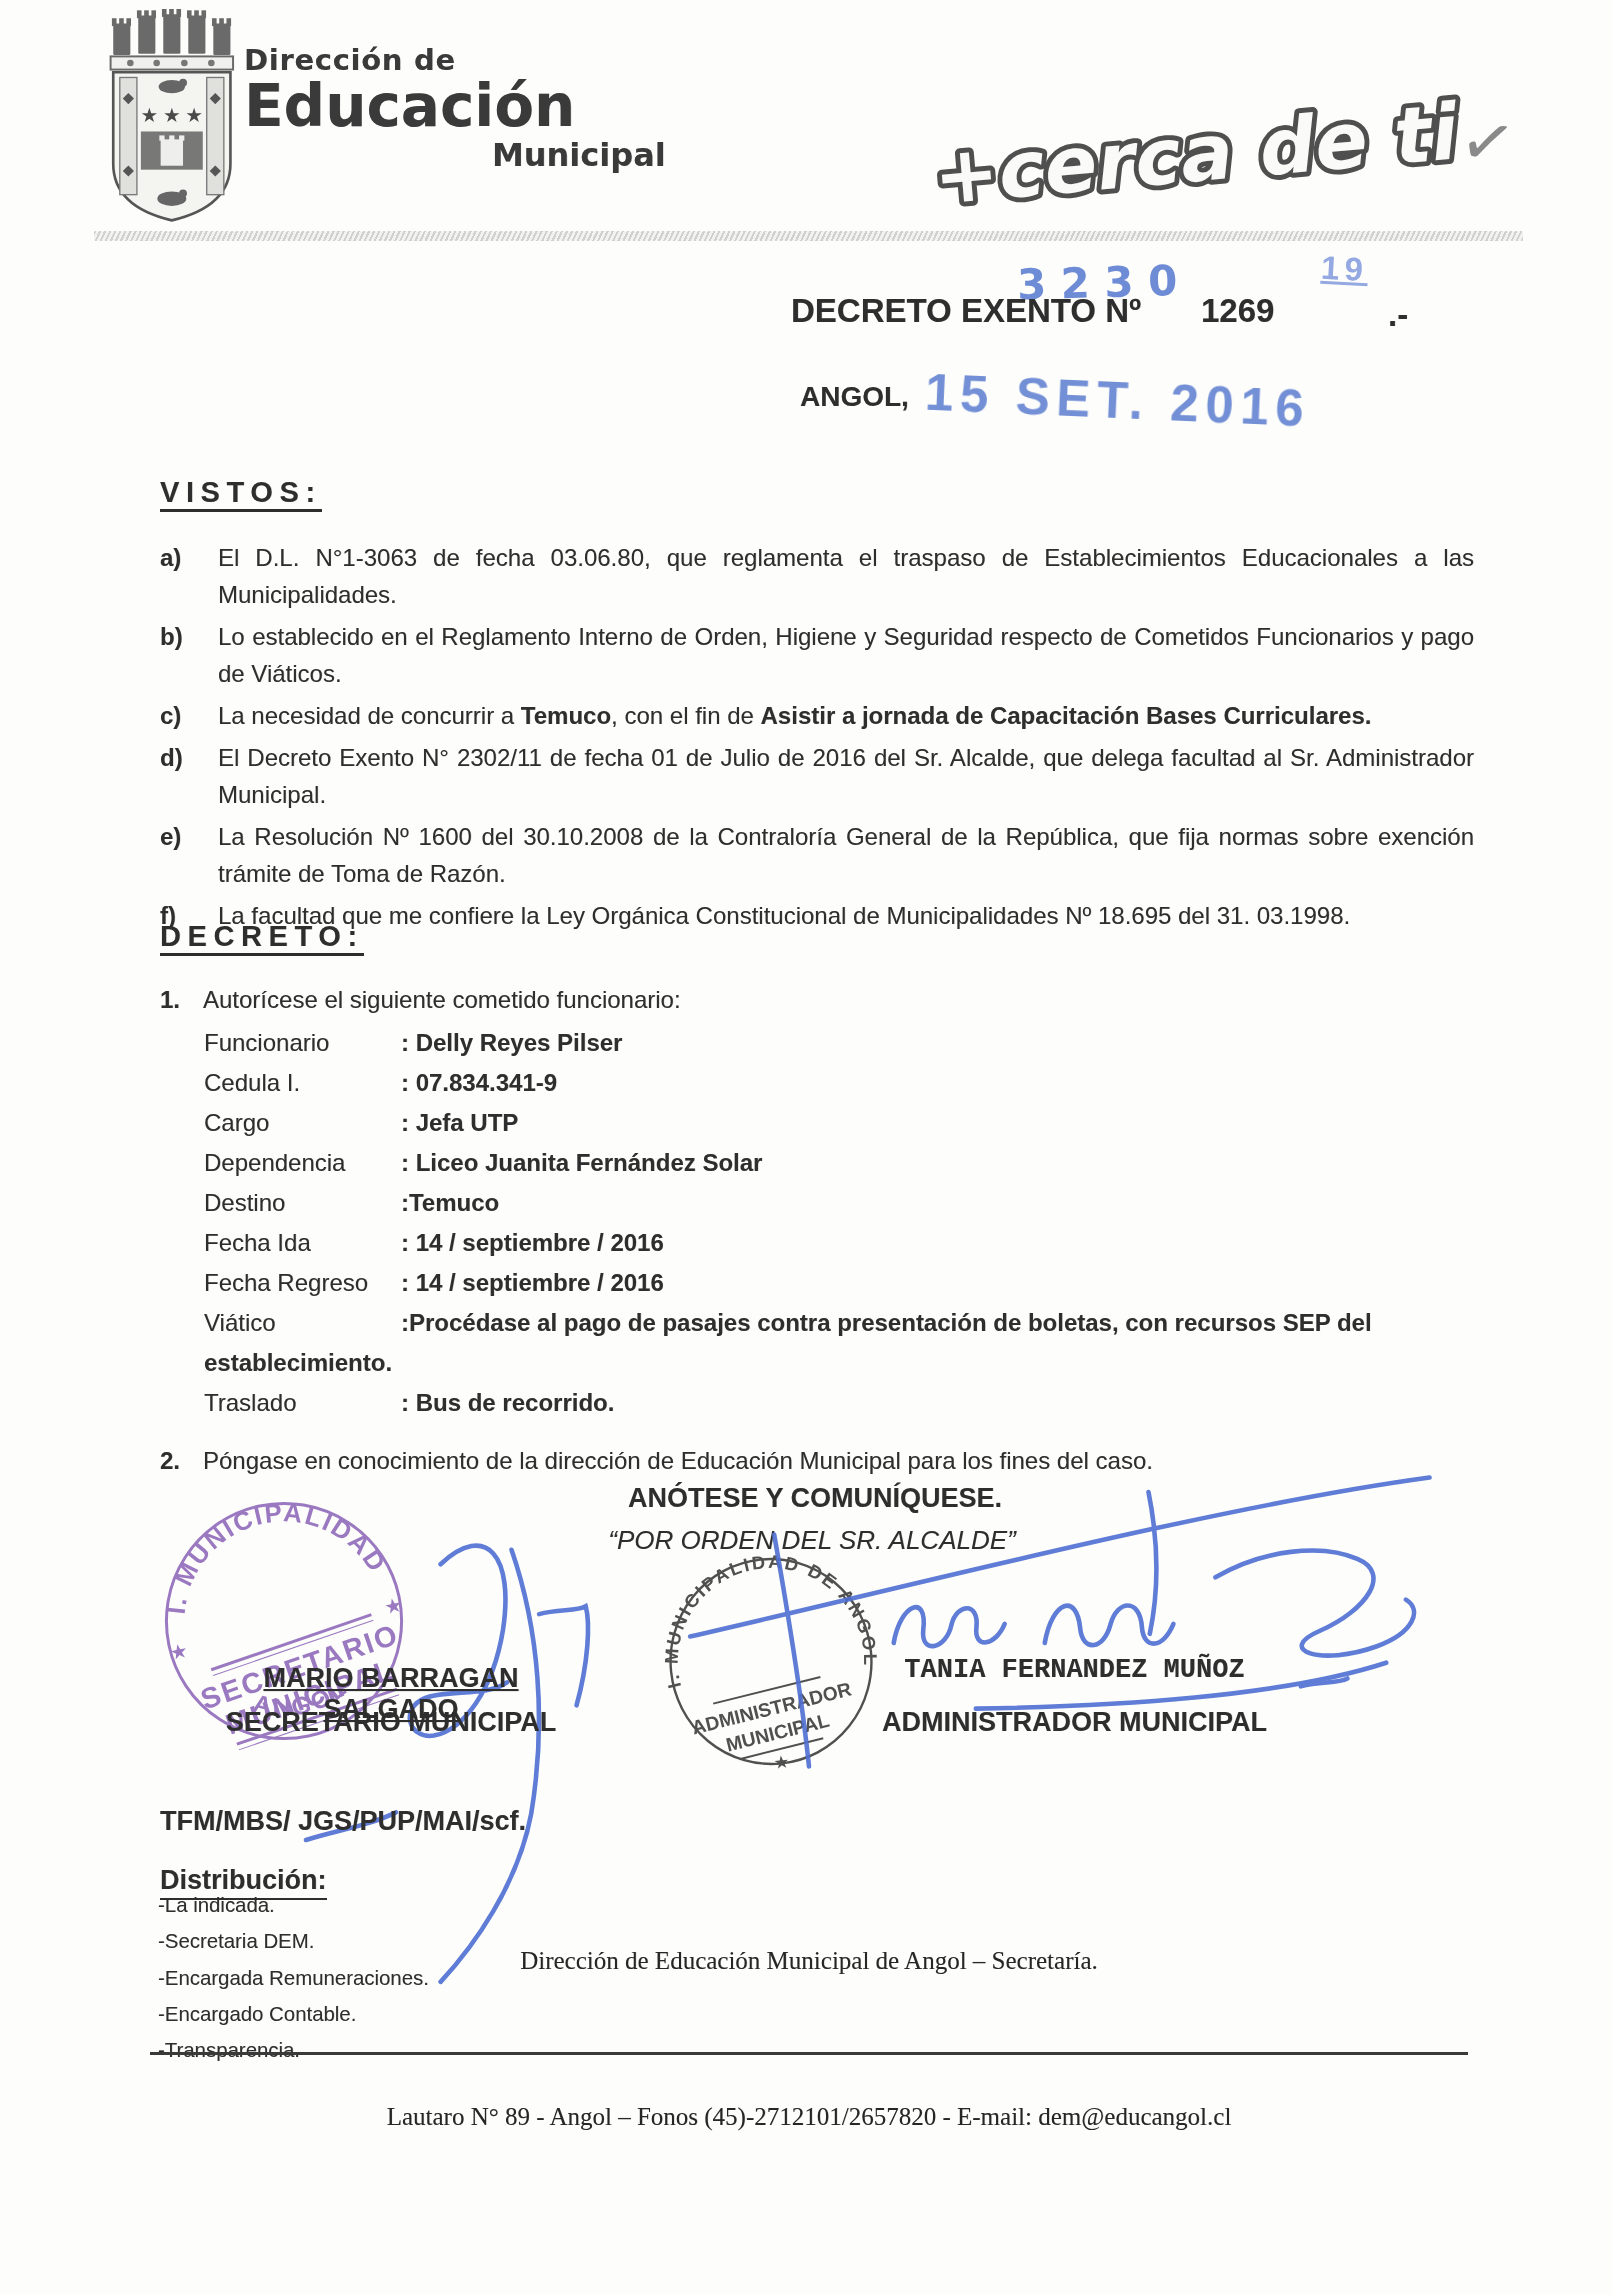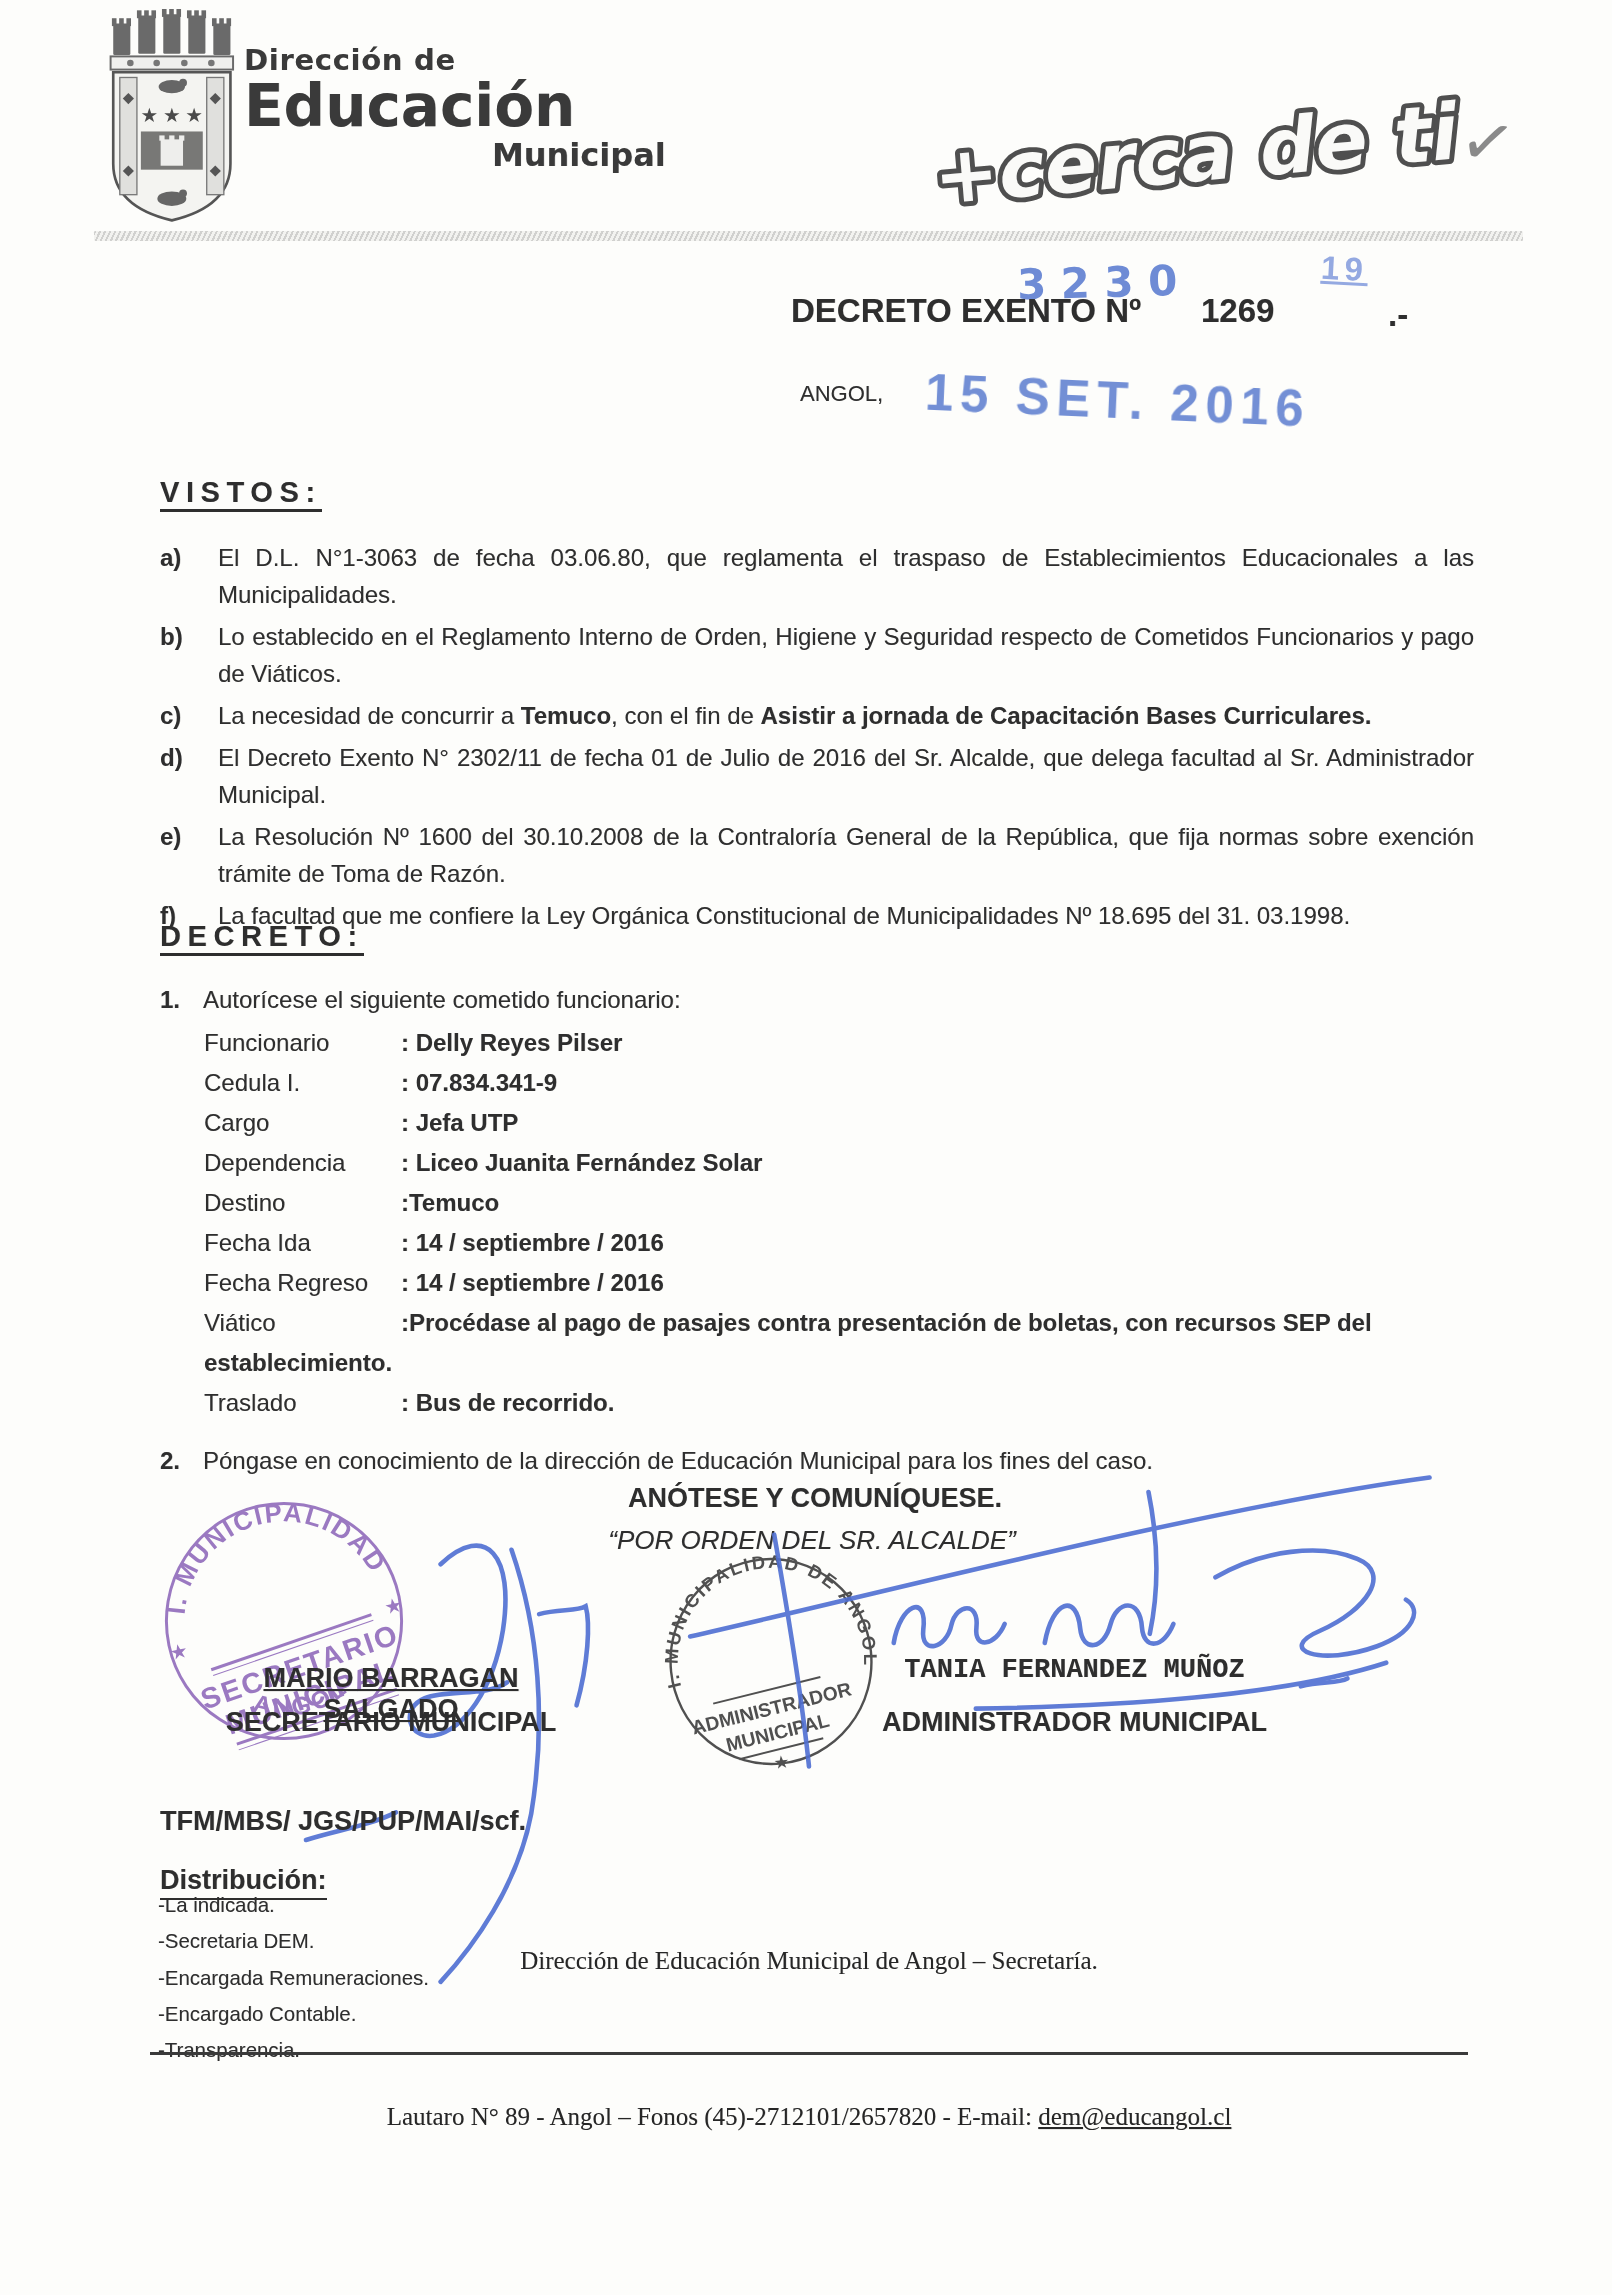--- a/index.html
+++ b/index.html
@@ -19,21 +19,21 @@
      background:repeating-linear-gradient(115deg,#c2c2c0 0 2px,#efefec 2px 4.6px);}
 
   
   #stamp-3230{left:1017px;top:258px;font-size:42px;font-weight:bold;color:#5b7cd0;
      letter-spacing:14.5px;transform:rotate(-1.5deg);opacity:.88;font-family:"DejaVu Sans",sans-serif;}
   #corner-mark{left:1321px;top:250px;font-size:33px;font-weight:bold;color:#6d89d8;opacity:.72;
      transform:rotate(3deg);letter-spacing:5.3px;text-decoration:underline;}
   #decree-title{left:791px;top:292px;font-size:33px;font-weight:bold;}
   #decree-number{left:1201px;top:292px;font-size:33px;font-weight:bold;}
   #decree-suffix{left:1388px;top:296px;font-size:33px;font-weight:bold;}
-  #city-label{left:800px;top:381px;font-size:22px;font-weight:normal;}
+  #city-label{left:800px;top:381px;font-size:28px;font-weight:bold;}
   #date-stamp{left:925px;top:371px;font-size:51px;font-weight:bold;color:#5b7ccf;
      letter-spacing:6.6px;transform:rotate(2.5deg);opacity:.85;filter:blur(0.3px);}
 
   
   .sec-head{font-size:29px;font-weight:bold;letter-spacing:6.6px;border-bottom:3.3px solid #2e2e2e;
      padding-bottom:0;}
   #vistos-head{left:160px;top:476px;}
   #vistos-list{left:160px;top:539px;width:1314px;font-size:24px;line-height:1.55;}
   .vitem{display:flex;margin-bottom:4.6px;}
   .vletter{flex:0 0 58px;font-weight:bold;}
@@ -65,21 +65,21 @@
   #initials{left:160px;top:1806px;font-size:27px;font-weight:bold;}
   #distribucion{left:160px;top:1845px;font-size:27px;font-weight:bold;border-bottom:2.6px solid #2e2e2e;padding-bottom:2px;margin-top:20px;}
   #dist-list{left:158px;top:1887px;font-size:20.4px;line-height:1.78;}
 
   
   #footer-line{left:150px;top:2052px;width:1318px;height:2.6px;background:#3a3a3a;}
   .footer-text{width:1318px;left:150px;text-align:center;font-family:"Liberation Serif",serif;
      font-size:25px;color:#262626;}
   #footer-text1{top:1947px;}
   #footer-text2{top:2103px;}
-  #footer-text2 .u{text-decoration:underline;}
+  #footer-text2 .u{}
 </style>
 </head>
 <body>
 
 <div id="page">
 
   <svg class="abs" style="left:104px;top:9.2px;" width="135" height="214" viewBox="0 0 205 325">
     <g fill="#6a6a6a">
       <rect x="14" y="22" width="26" height="48" rx="2"></rect>
         <rect x="12" y="14" width="7" height="12"></rect>

